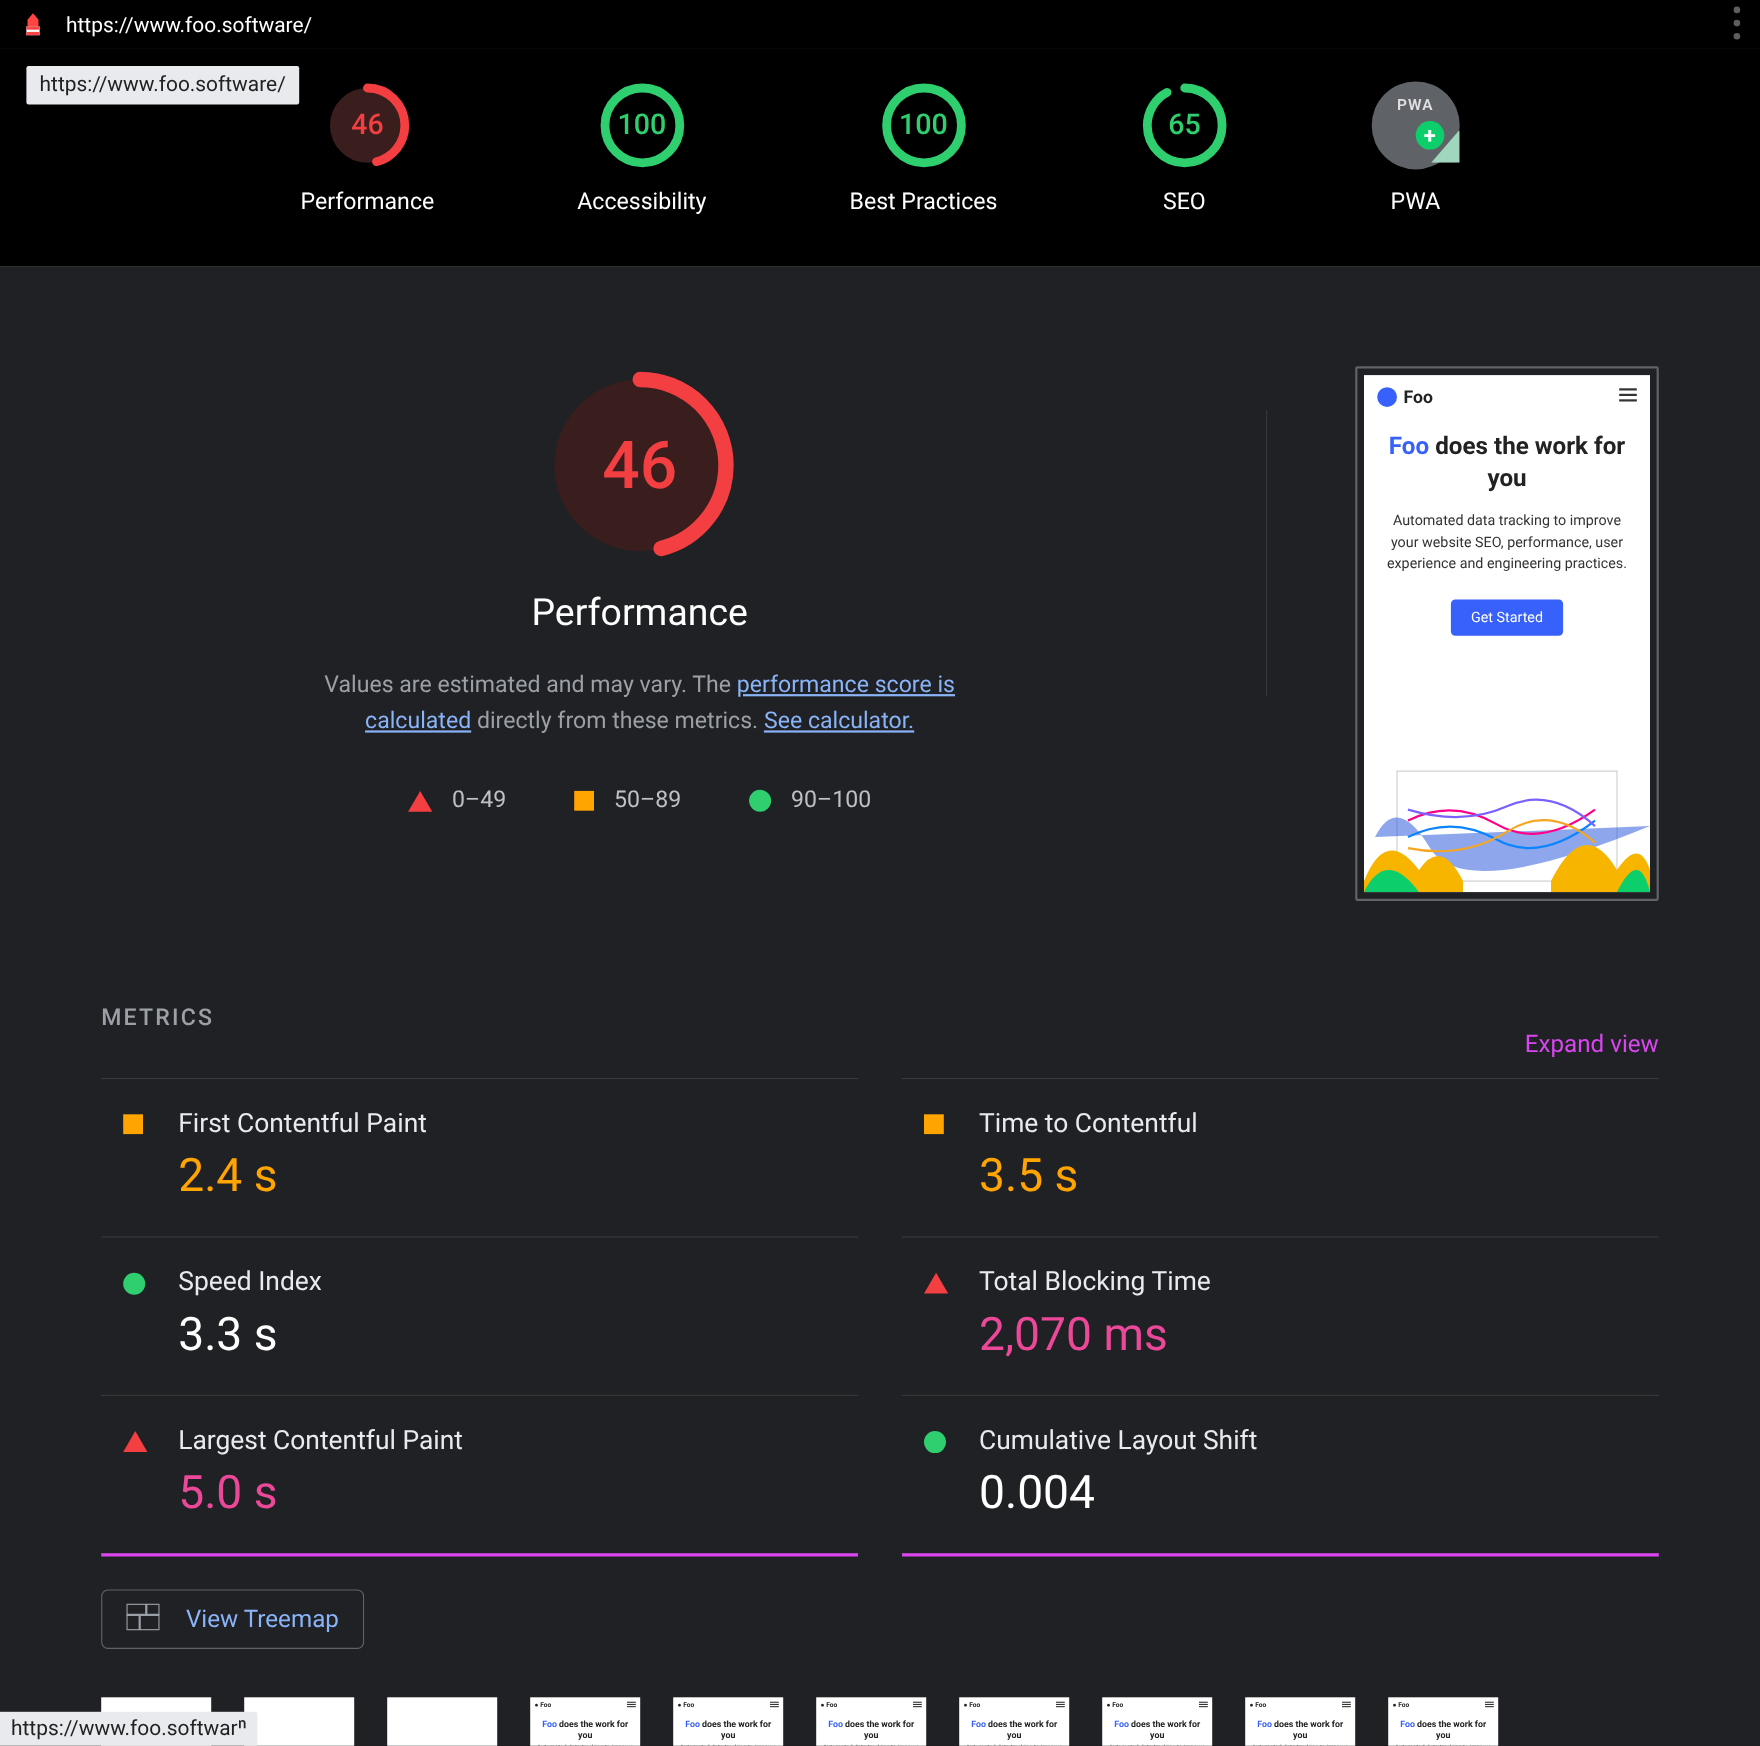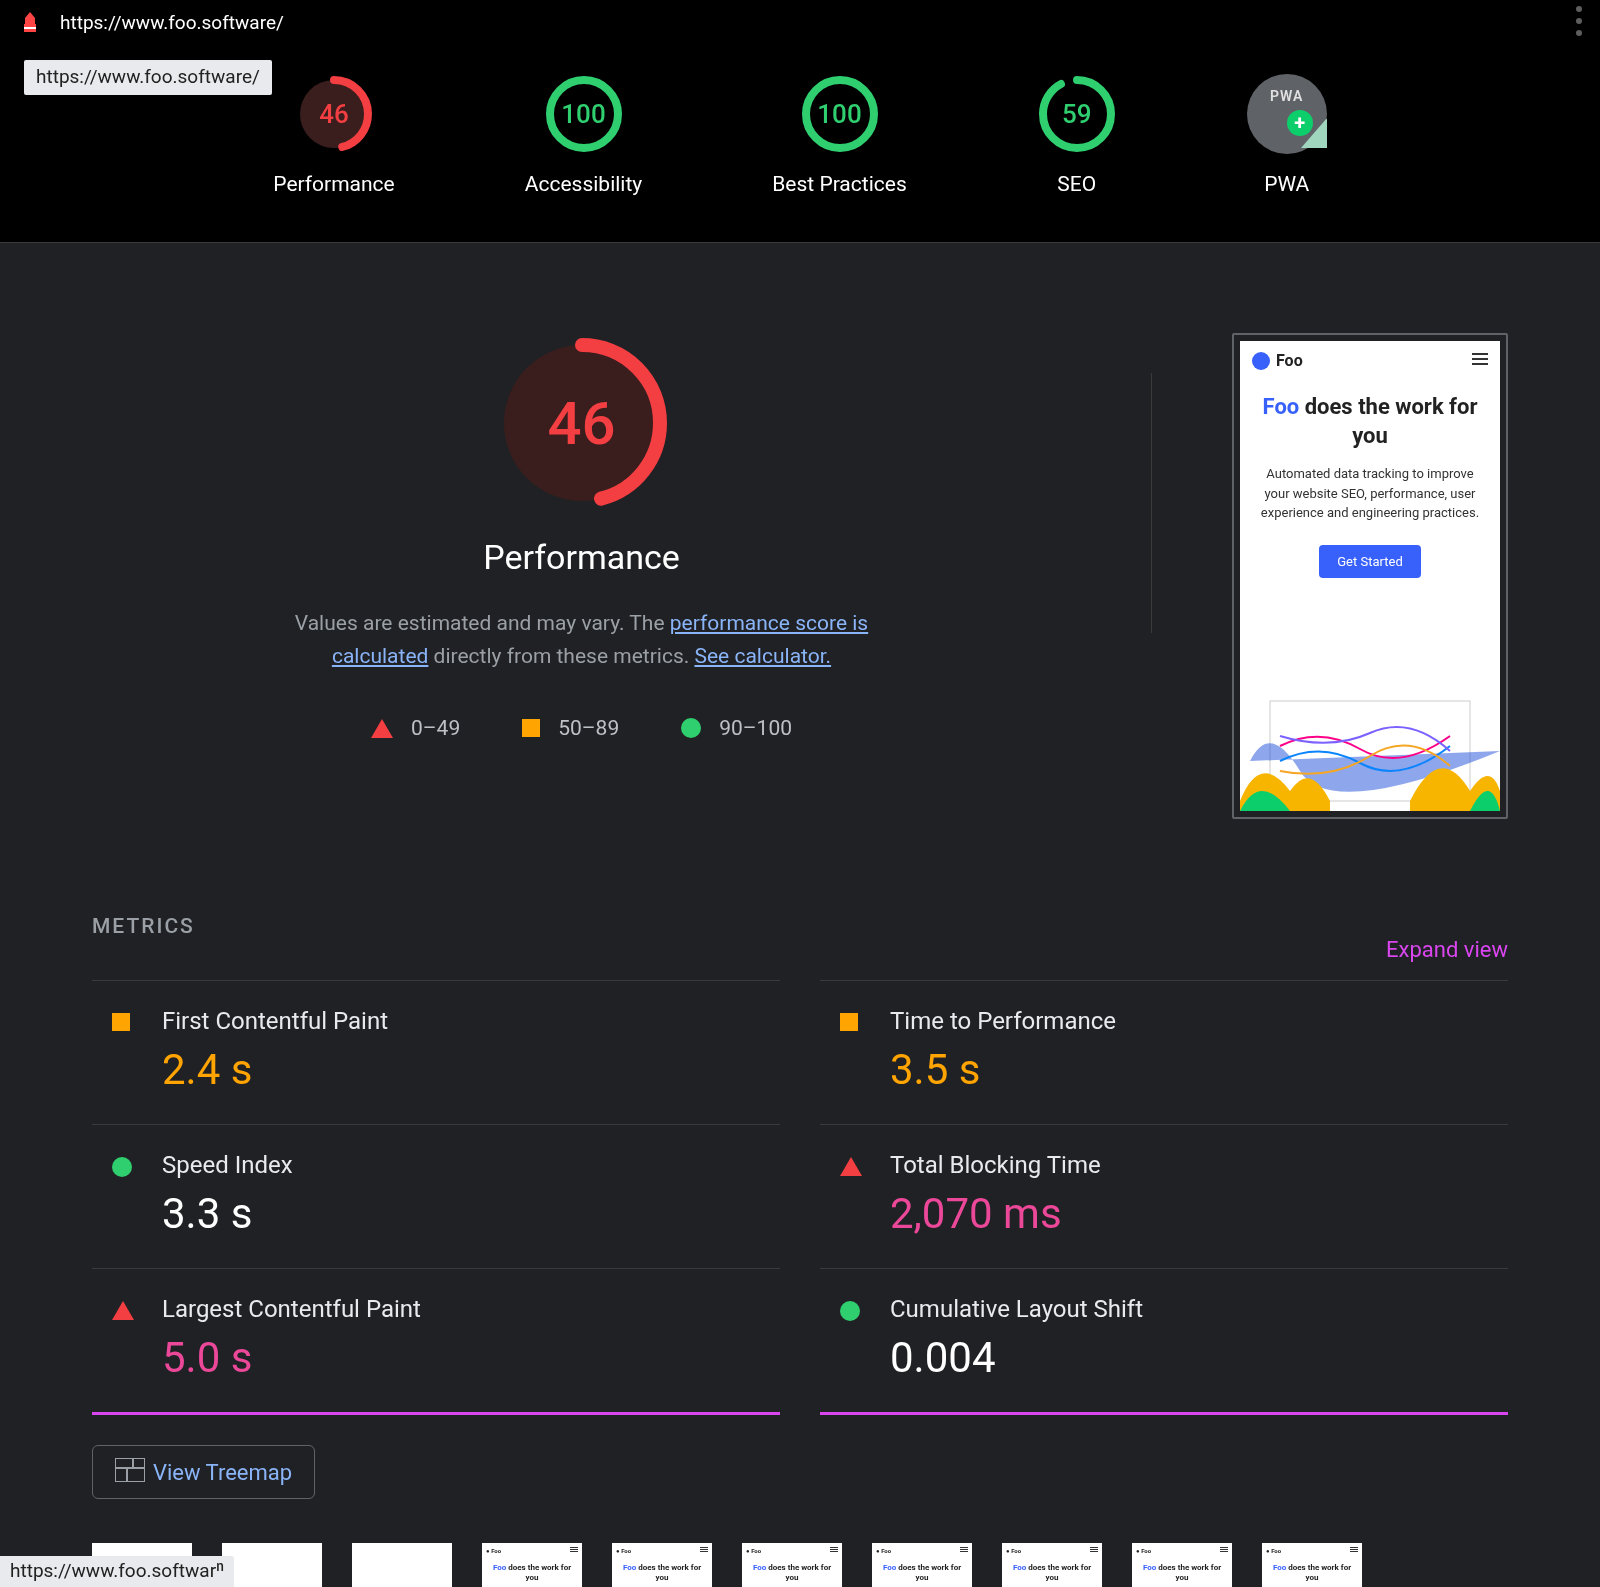--- a/index.html
+++ b/index.html
@@ -74,21 +74,21 @@
   .metric-row:nth-child(n+5){border-bottom:3px solid #d946ef;}
   .metric-icon { flex:0 0 22px; margin-top:6px;}
   .metric-text { flex:1;}
   .metric-name { font-size:24px; color:#e8eaed; font-weight:400;}
   .metric-value { font-size:42px; font-weight:400; margin-top:10px;}
   .metric-value.fail { color:#ec4899;}
   .metric-value.avg { color:#ffa400;}
   .metric-value.pass { color:#ffffff;}
   
   
-  .treemap-btn { margin-top:30px; border:1px solid #5f6368; padding:12px 22px; display:inline-flex; align-items:center; gap:8px; border-radius:6px; cursor:pointer; }
+  .treemap-btn { margin-top:30px; border:1px solid #5f6368; padding:12px 22px; display:inline-flex; align-items:center; gap:24px; border-radius:6px; cursor:pointer; }
   .treemap-btn .icn svg{ width:30px; height:24px; }
   .treemap-btn span { color:#8ab4f8; font-size:22px; }
   
   
   .filmstrip { display:flex; gap:30px; margin-top:44px;}
   .film-frame { width:100px; height:142px; background:#fff; color:#222; font-size:7px; padding:6px; position:relative; overflow:hidden;}
   .film-frame.blank { background:#fff;}
   .film-frame .ft { text-align:center; font-weight:700; margin-top:14px; font-size:8px; line-height:1.2;}
   .film-frame .ft .foo{color:#3861fb;}
   .film-frame .fs { text-align:center; font-size:5.5px; margin-top:4px; line-height:1.3; color:#444;}
@@ -148,21 +148,21 @@
         </svg>
       <div class="score">100</div>
     </div>
     <div class="label">Best Practices</div>
   </div>
   <div class="gauge-item">
     <div class="mini-gauge pass">
       <svg width="80" height="80">
           <circle cx="40" cy="40" r="34" fill="none" stroke="#2fcf70" stroke-width="8" stroke-dasharray="213.6" stroke-dashoffset="17" stroke-linecap="round"></circle>
         </svg>
-      <div class="score">59</div>
+      <div class="score">65</div>
     </div>
     <div class="label">SEO</div>
   </div>
   <div class="gauge-item">
     <div class="pwa-badge">
       <div class="txt">PWA</div>
       <div class="leaf"></div>
       <div class="plus">+</div>
     </div>
     <div class="label">PWA</div>
@@ -244,21 +244,21 @@
       <div class="metric-text">
         <div class="metric-name">First Contentful Paint</div>
         <div class="metric-value avg">2.4 s</div>
       </div>
     </div>
     <div class="metric-row">
       <div class="metric-icon">
           <div class="sq-orange"></div>
         </div>
       <div class="metric-text">
-        <div class="metric-name">Time to Performance</div>
+        <div class="metric-name">Time to Contentful</div>
         <div class="metric-value avg">3.5 s</div>
       </div>
     </div>
     <div class="metric-row">
       <div class="metric-icon">
           <div class="circ-green"></div>
         </div>
       <div class="metric-text">
         <div class="metric-name">Speed Index</div>
         <div class="metric-value pass">3.3 s</div>

